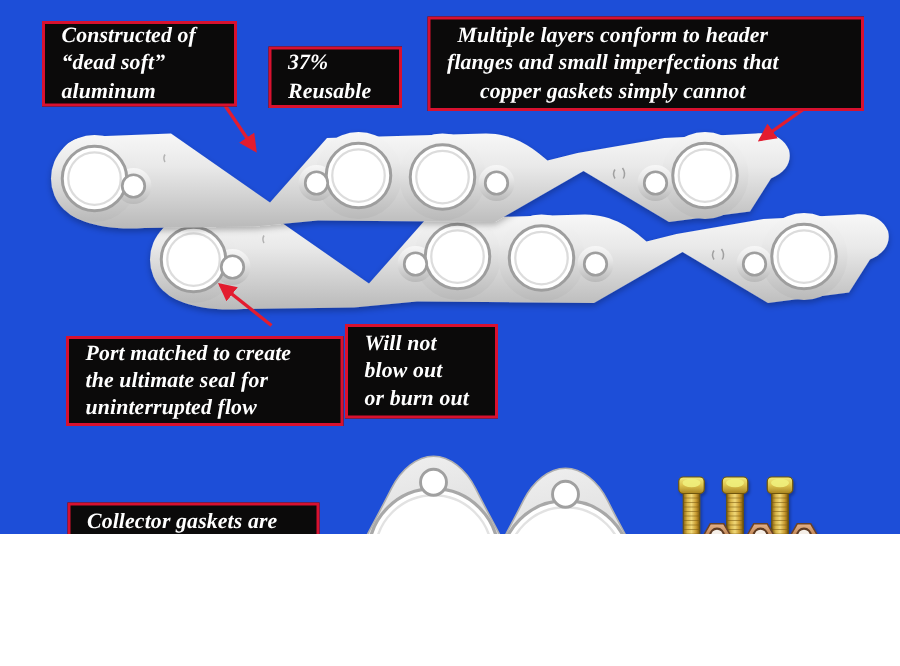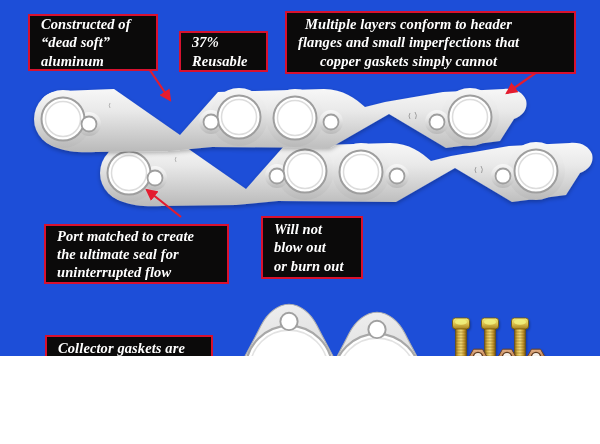--- a/index.html
+++ b/index.html
@@ -174,21 +174,21 @@
 Reusable</div>
 
   <div class="callout" style="left:285px; top:11px;  width:291px; height:63px;text-align:center;">Multiple layers conform to header
 flanges and small imperfections that
 copper gaskets simply cannot</div>
 
   <div class="callout" style="left:28px;  top:224px; width:185px; height:60px;margin-left:16px;">Port matched to create
 the ultimate seal for
 uninterrupted flow</div>
 
-  <div class="callout" style="left:230px; top:216px; width:102px; height:63px;margin-left:31px;">Will not
+  <div class="callout" style="left:230px; top:216px; width:102px; height:63px;">Will not
 blow out
 or burn out</div>
 
 
   <div class="callout" style="left:45px;  top:335px; width:168px; height:63px;">Collector gaskets are
 available in 2.5", 3.0",
 and 3.5" diameters</div>
 
 </div>
 

